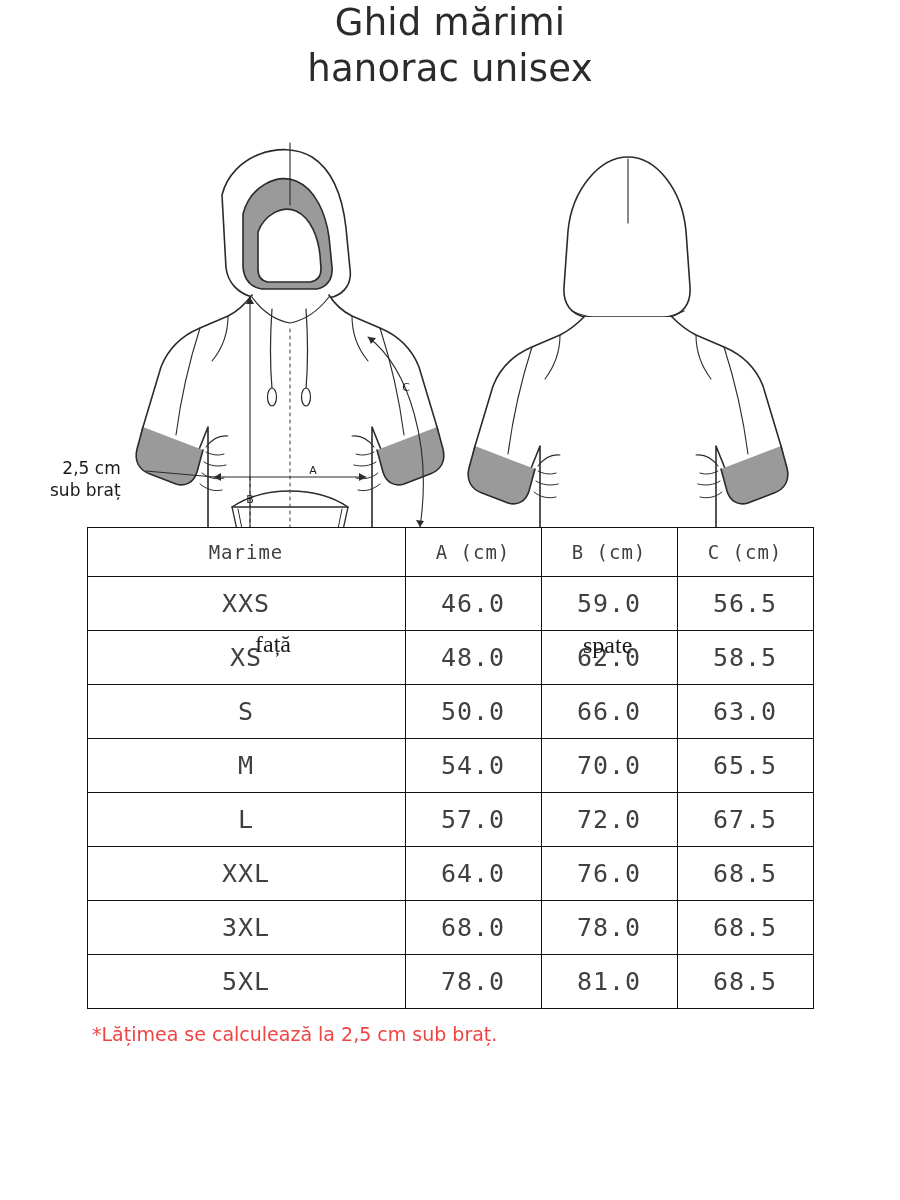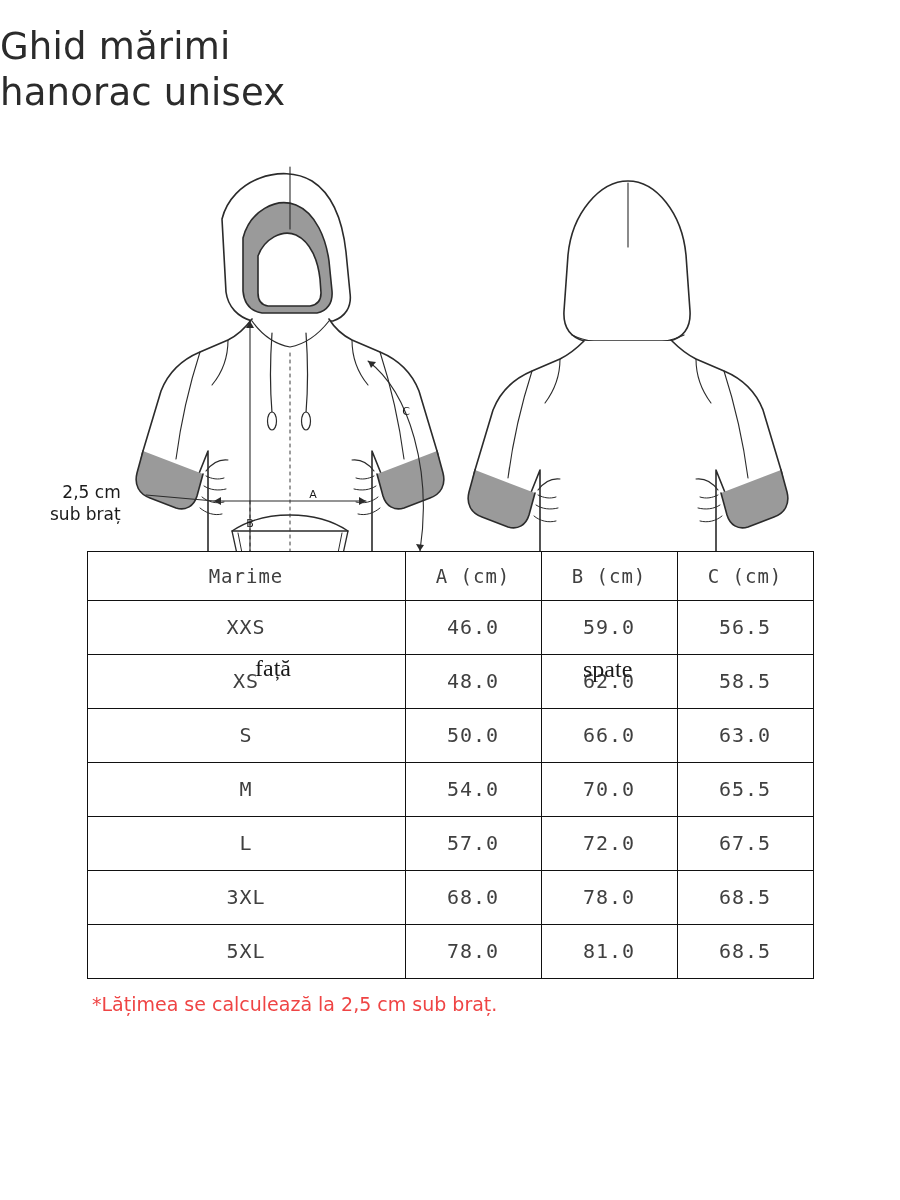--- a/index.html
+++ b/index.html
@@ -14,27 +14,26 @@
     font-family: "DejaVu Sans", sans-serif;
     color: #1a1a1a;
     overflow: hidden;
   }
   .page {
     width: 900px;
     height: 1200px;
     position: relative;
   }
   .title {
-    text-align: left;
+    text-align: center;
     font-family: "DejaVu Sans", sans-serif;
     font-size: 37px;
     font-weight: 400;
     color: #2b2b2b;
     line-height: 1.25;
-    padding-top: 24px;
     letter-spacing: 0.2px;
   }
   .title .line2 { display: block; }
 
   .figure {
     position: relative;
     width: 900px;
     height: 430px;
     margin-top: 4px;
   }
@@ -73,21 +72,21 @@
     text-align: center;
     font-weight: 400;
     color: #404040;
   }
   table.sizes th {
     font-size: 19px;
     height: 46px;
     letter-spacing: 1px;
   }
   table.sizes td {
-    font-size: 20px;
+    font-size: 25px;
     height: 51px;
     letter-spacing: 1px;
     text-align: center;
   }
   table.sizes col.c0 { width: 318px; }
   table.sizes col.c1 { width: 136px; }
   table.sizes col.c2 { width: 136px; }
   table.sizes col.c3 { width: 136px; }
 
   .footnote {
@@ -343,20 +342,26 @@
         <td>70.0</td>
         <td>65.5</td>
       </tr>
       <tr>
         <td>L</td>
         <td>57.0</td>
         <td>72.0</td>
         <td>67.5</td>
       </tr>
       <tr>
+        <td>XXL</td>
+        <td>64.0</td>
+        <td>76.0</td>
+        <td>68.5</td>
+      </tr>
+      <tr>
         <td>3XL</td>
         <td>68.0</td>
         <td>78.0</td>
         <td>68.5</td>
       </tr>
       <tr>
         <td>5XL</td>
         <td>78.0</td>
         <td>81.0</td>
         <td>68.5</td>

